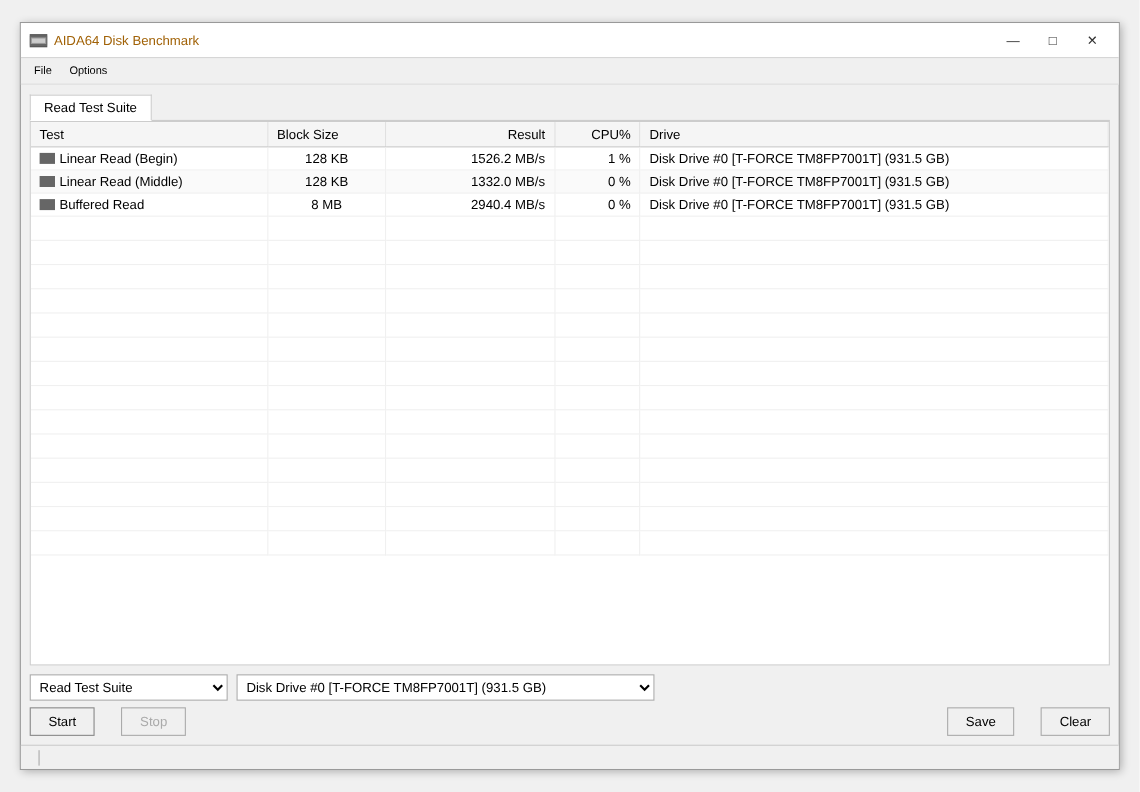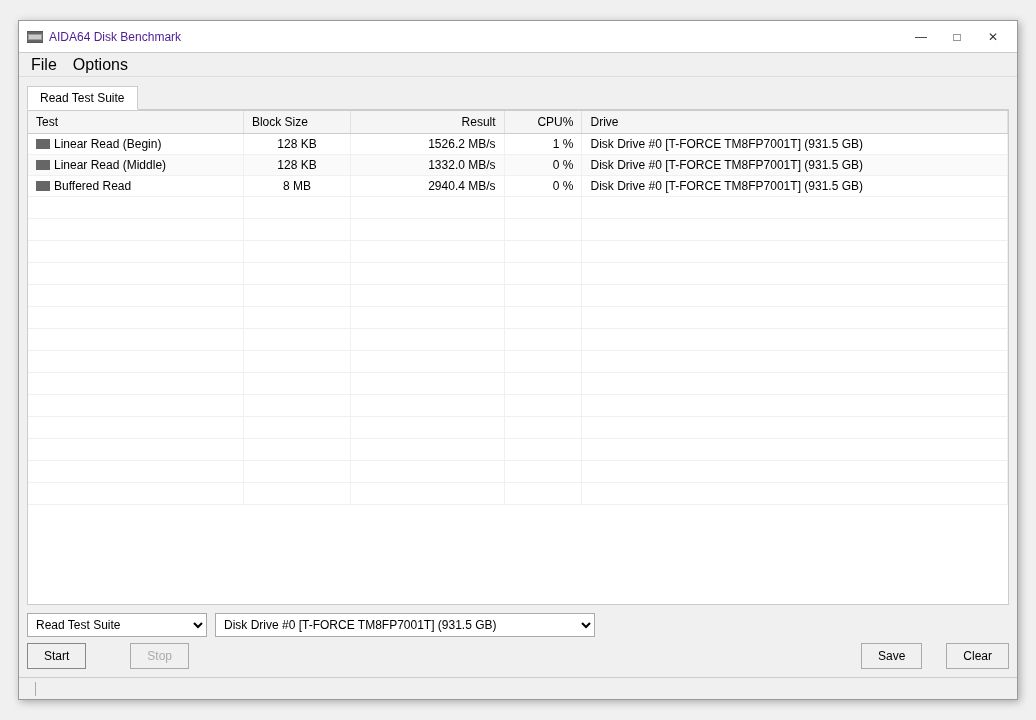--- a/index.html
+++ b/index.html
@@ -43,21 +43,21 @@
       width: 16px;
       height: 12px;
       background: #555;
       margin-right: 6px;
       flex-shrink: 0;
     }
 
     .title-bar-text {
       flex: 1;
       font-size: 12px;
-      color: #4c1d95;
+      color: #a16207;
     }
 
     .title-bar-controls {
       display: flex;
       gap: 4px;
     }
 
     .title-bar-btn {
       width: 28px;
       height: 22px;
@@ -77,21 +77,21 @@
       display: flex;
       align-items: center;
       padding: 0 4px;
       border-bottom: 1px solid #ddd;
       flex-shrink: 0;
     }
 
     .menu-item {
       padding: 2px 8px;
       cursor: pointer;
-      font-size: 16px;
+      font-size: 10px;
     }
 
     .content-area {
       flex: 1;
       display: flex;
       flex-direction: column;
       padding: 8px;
       overflow: hidden;
     }
 
@@ -197,21 +197,20 @@
       padding: 0 16px;
       font-size: 12px;
       border: 1px solid #aaa;
       background: #f0f0f0;
       cursor: pointer;
     }
 
     button:disabled {
       color: #aaa;
       cursor: default;
-      margin-left: 20px;
     }
 
     button.start-btn {
       border: 1px solid #888;
       background: #f0f0f0;
     }
 
     .spacer {
       flex: 1;
     }

